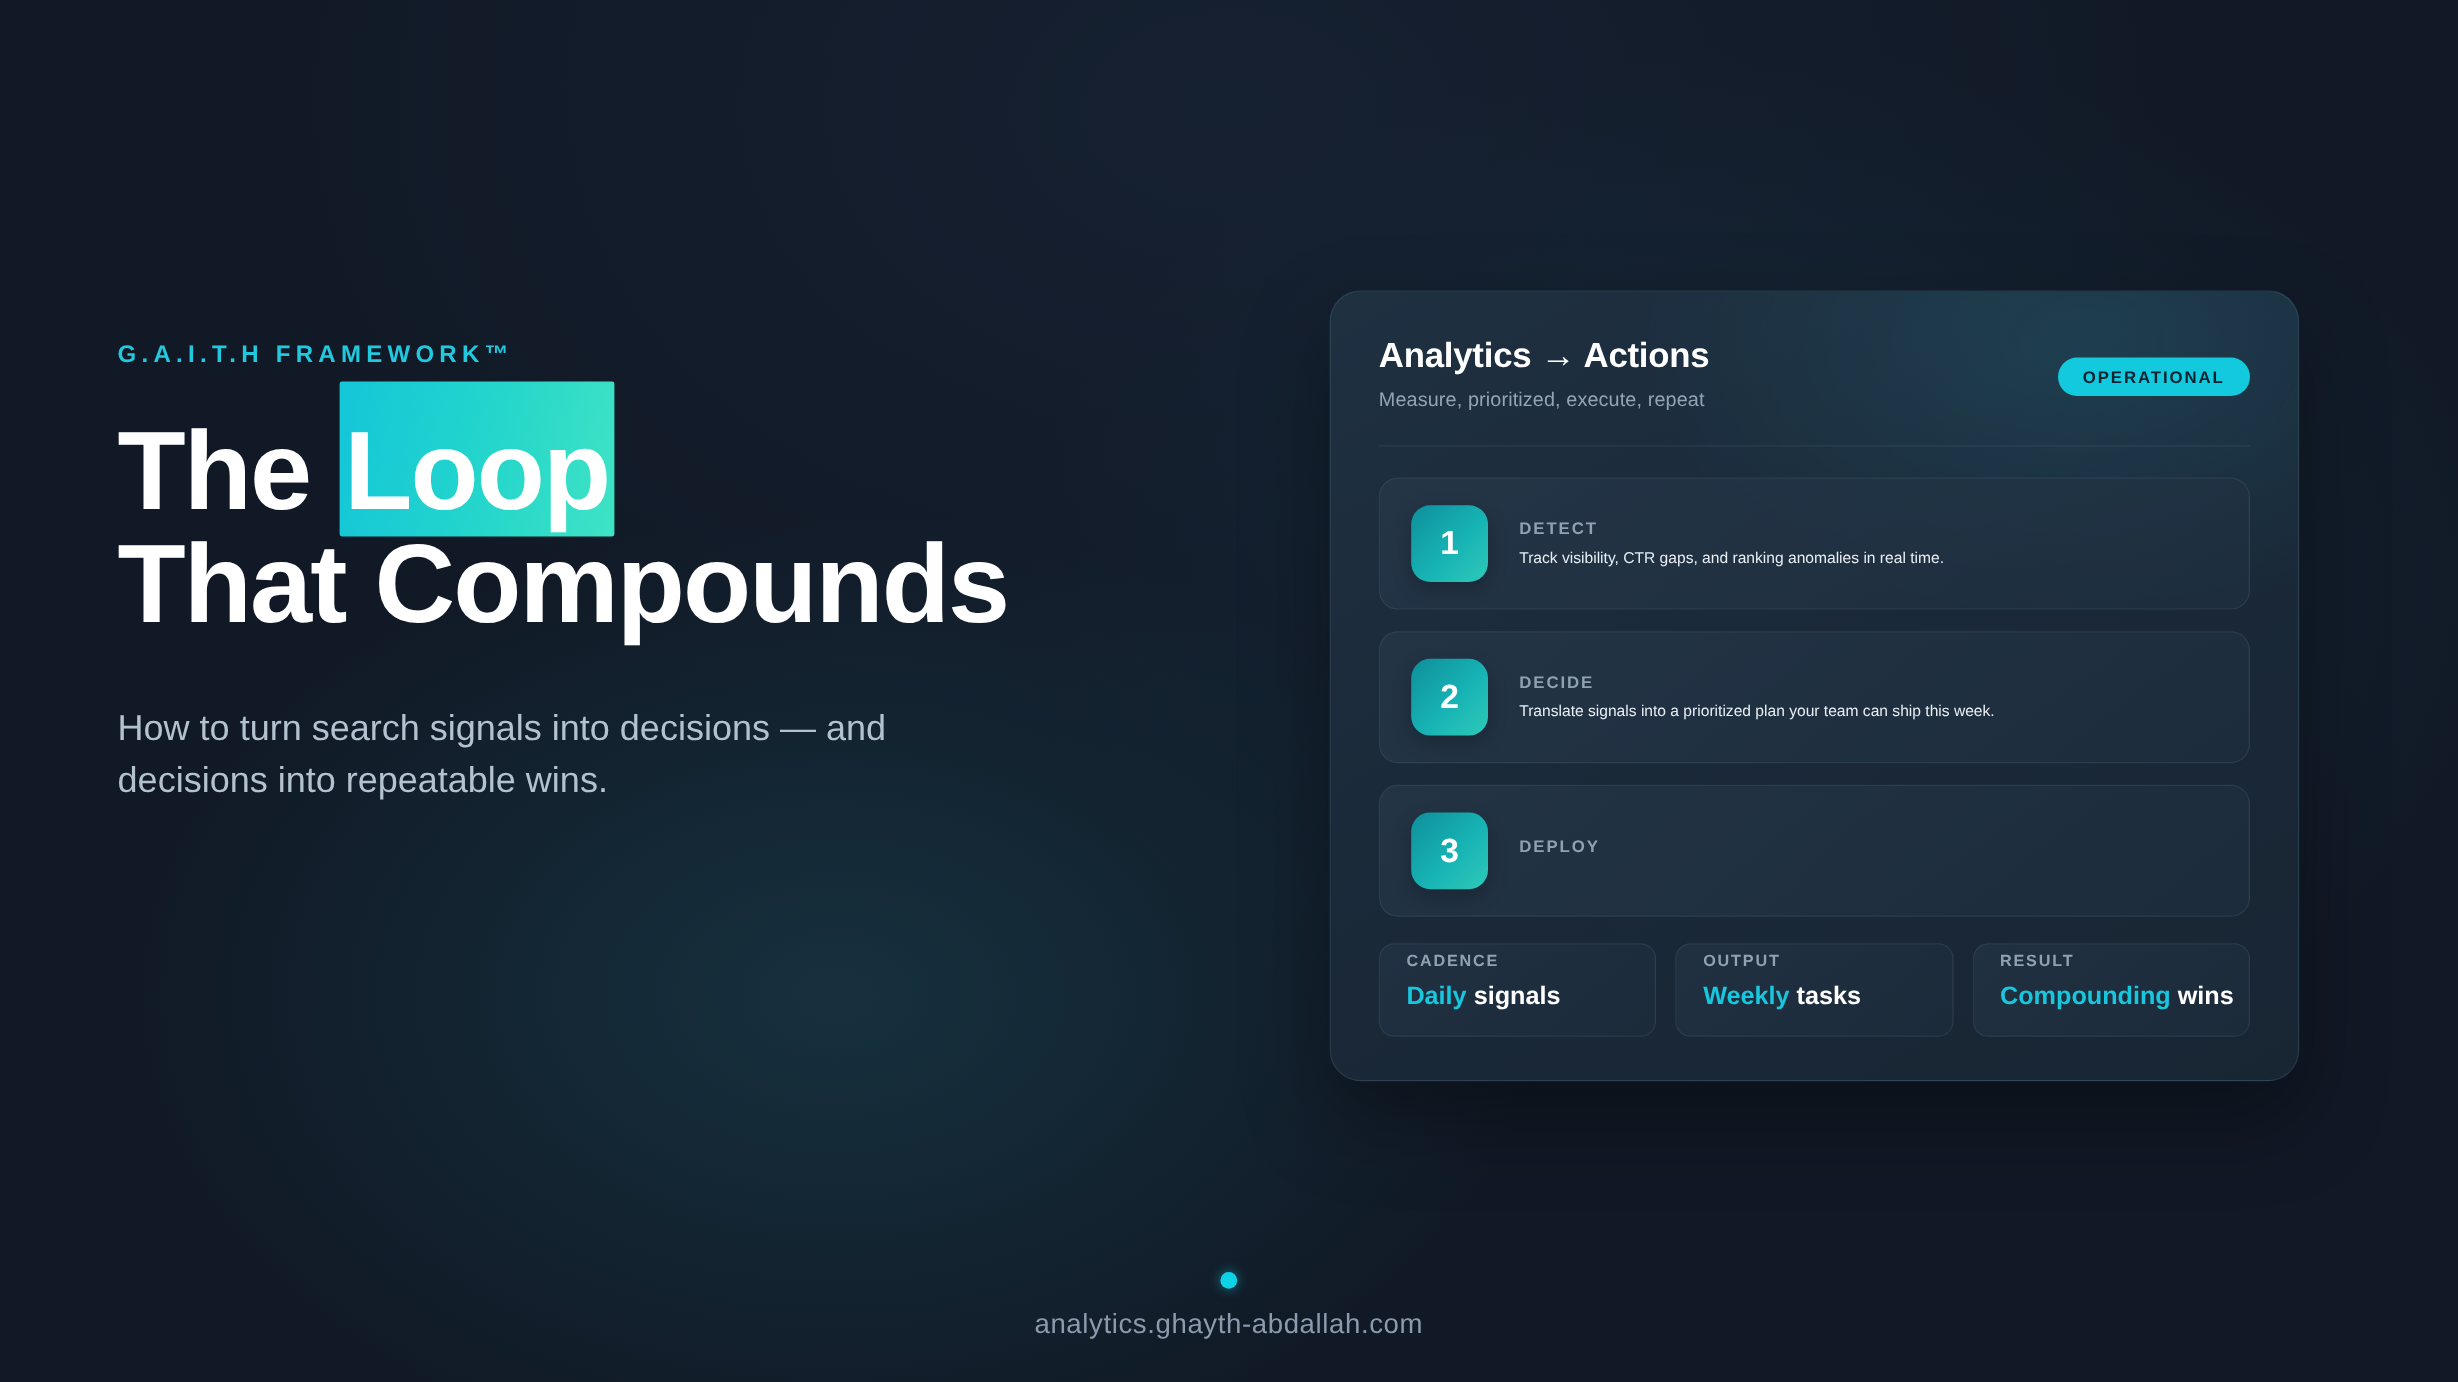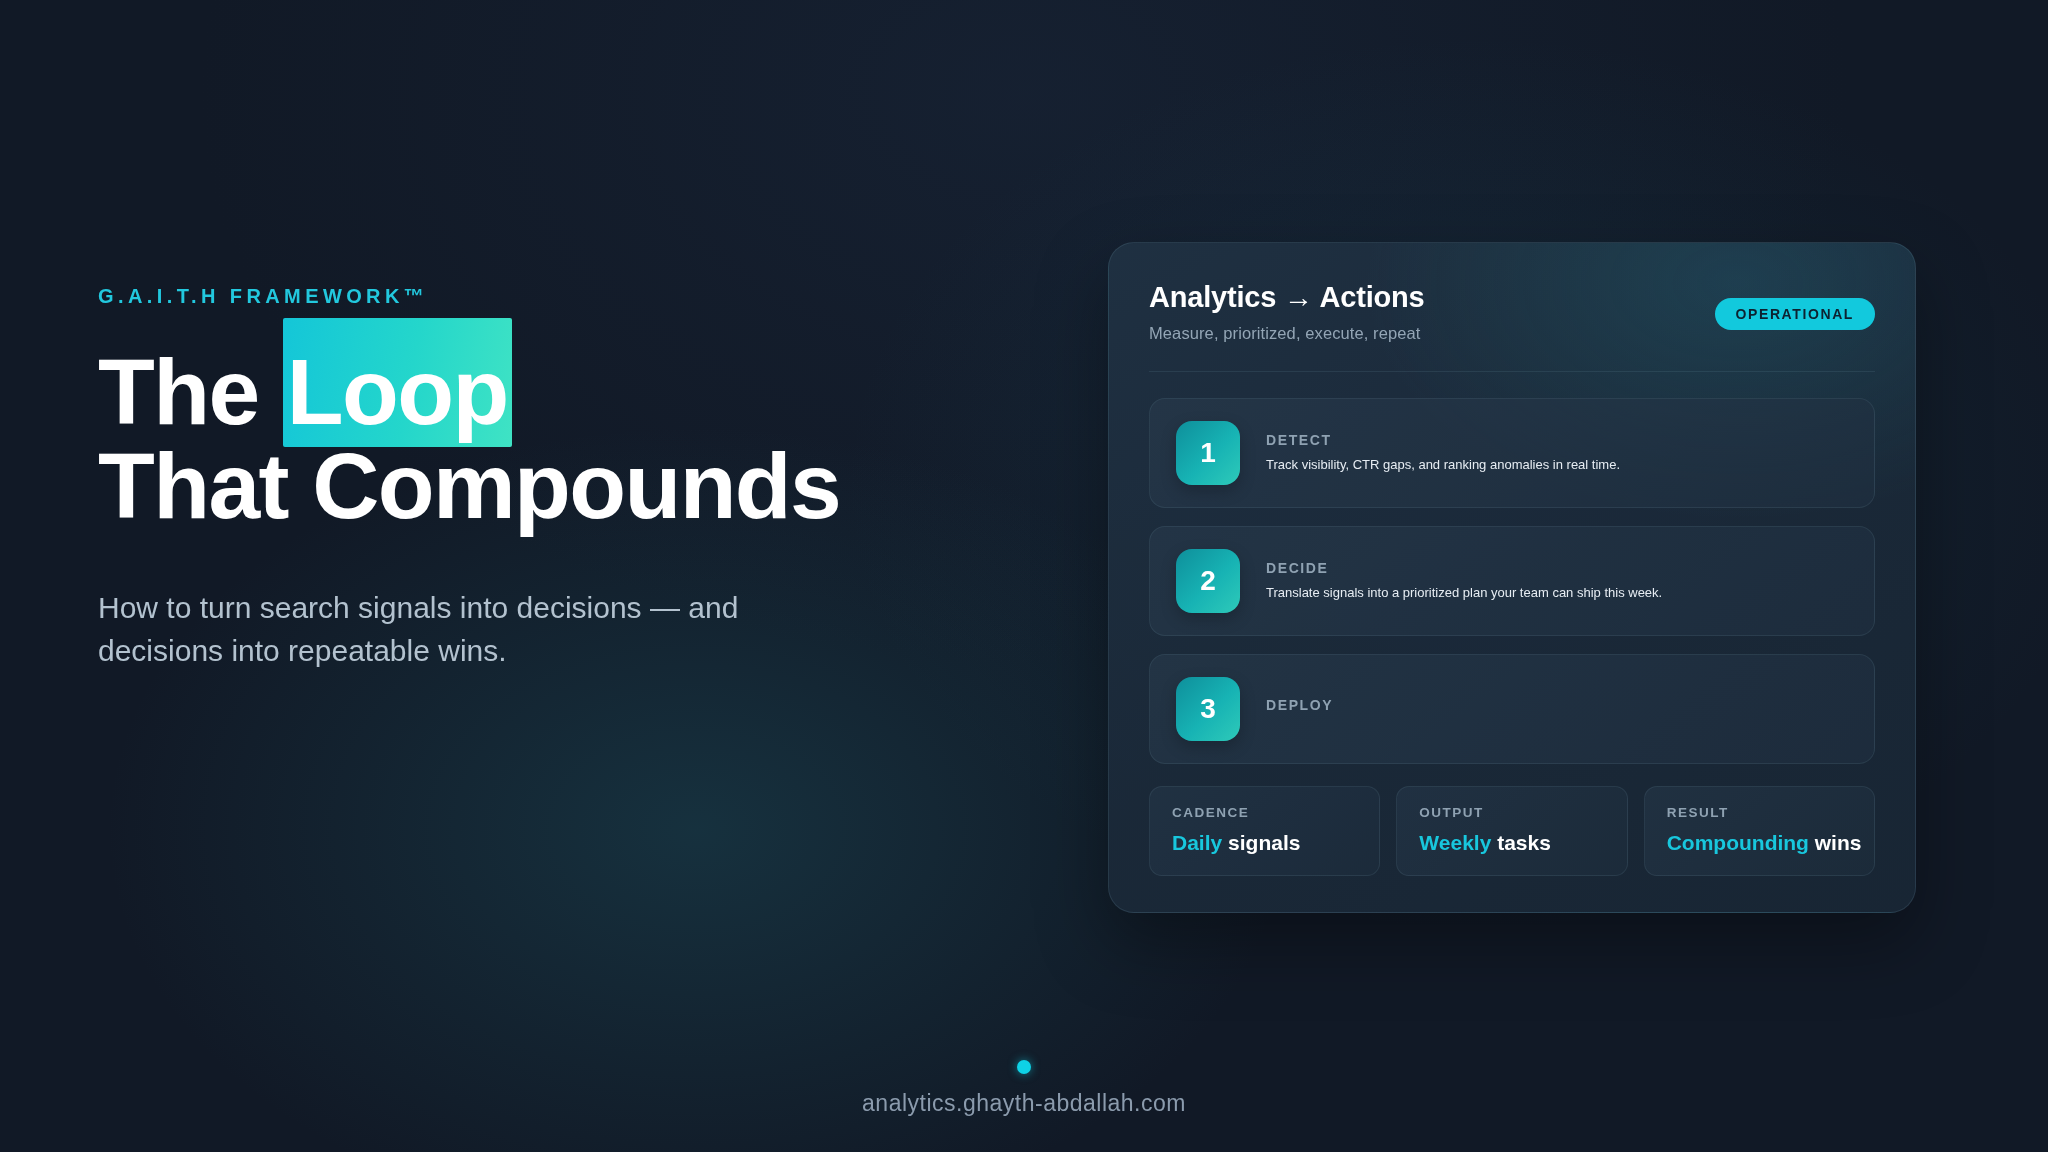--- a/index.html
+++ b/index.html
@@ -187,21 +187,21 @@
   }
 
   .tiles {
     display:flex;
     gap:16px;
     margin-top:22px;
   }
   .tile {
     flex:1 1 0;
     min-width:0;
-    padding:18px 22px 20px 22px;
+    padding:6px 22px 20px 22px;
     border-radius:13px;
     border:1px solid rgba(120,160,178,0.13);
     background:linear-gradient(140deg, rgba(38,56,74,0.58) 0%, rgba(30,46,62,0.58) 100%);
   }
   .tile-label {
     font-size:13.5px;
     font-weight:700;
     letter-spacing:1.5px;
     color:#8fa2b2;
     margin-bottom:11px;

